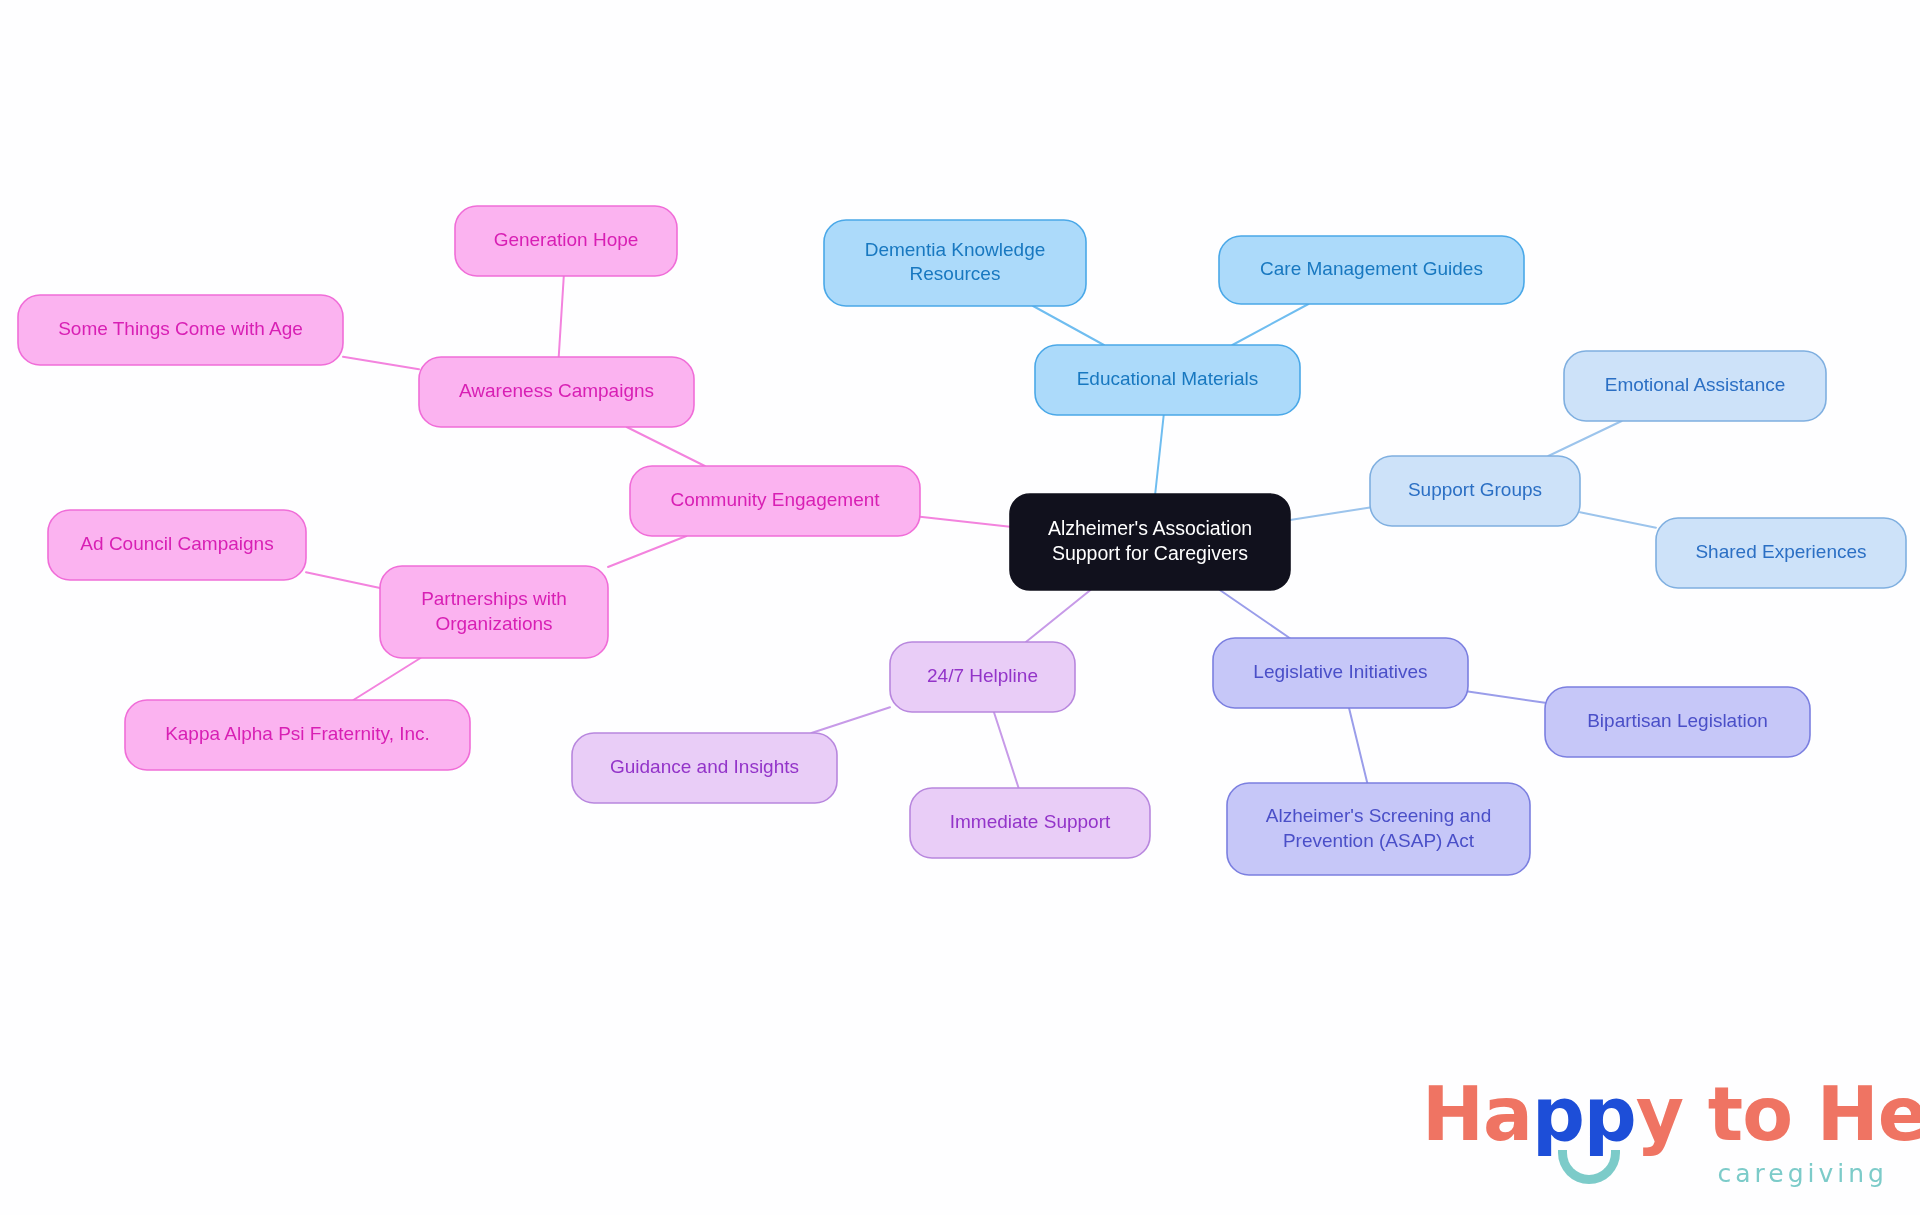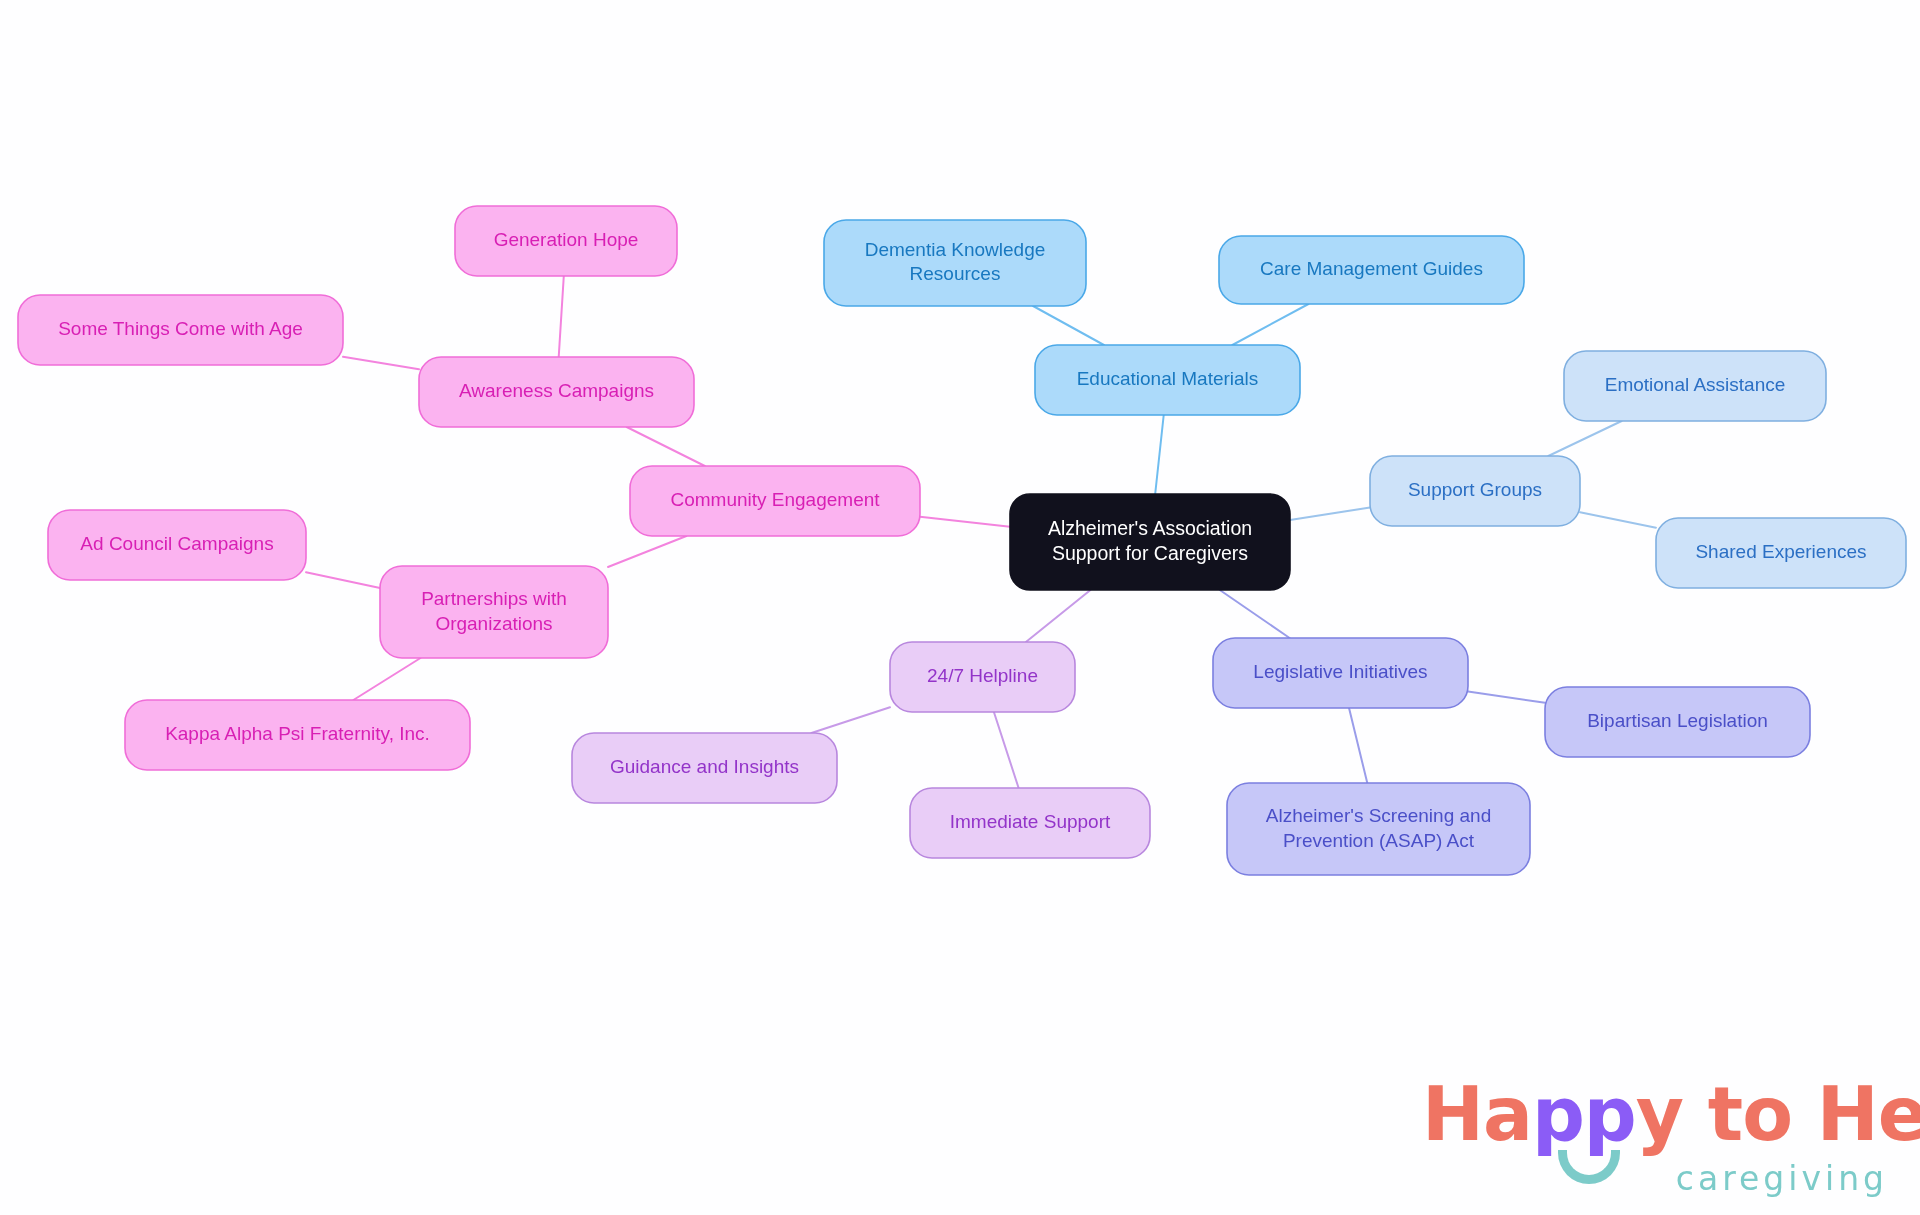--- a/index.html
+++ b/index.html
@@ -50,39 +50,39 @@
     left: 0;
     top: 0;
     font-family: "DejaVu Sans", sans-serif;
     font-weight: bold;
     font-size: 74px;
     letter-spacing: -1px;
     line-height: 1;
     white-space: nowrap;
   }
   .logo-coral { color: #EF7463; }
-  .logo-teal  { color: #8b5cf6; }
+  .logo-teal  { color: #1d4ed8; }
   .logo-smile {
     position: absolute;
     left: 136px;
     top: 73px;
     width: 62px;
     height: 34px;
     border: 9px solid #7CCBC9;
     border-top: none;
     border-bottom-left-radius: 40px;
     border-bottom-right-radius: 40px;
     box-sizing: border-box;
   }
   .logo-sub {
     position: absolute;
     right: 4px;
     top: 82px;
     font-family: "DejaVu Sans", sans-serif;
-    font-size: 33px;
+    font-size: 25px;
     letter-spacing: 4px;
     color: #7CCBC9;
     white-space: nowrap;
     margin-left: 20px;
   }
 </style>
 </head>
 <body>
 
 <svg id="mindmap-canvas" viewBox="0 0 1920 1215" xmlns="http://www.w3.org/2000/svg">

